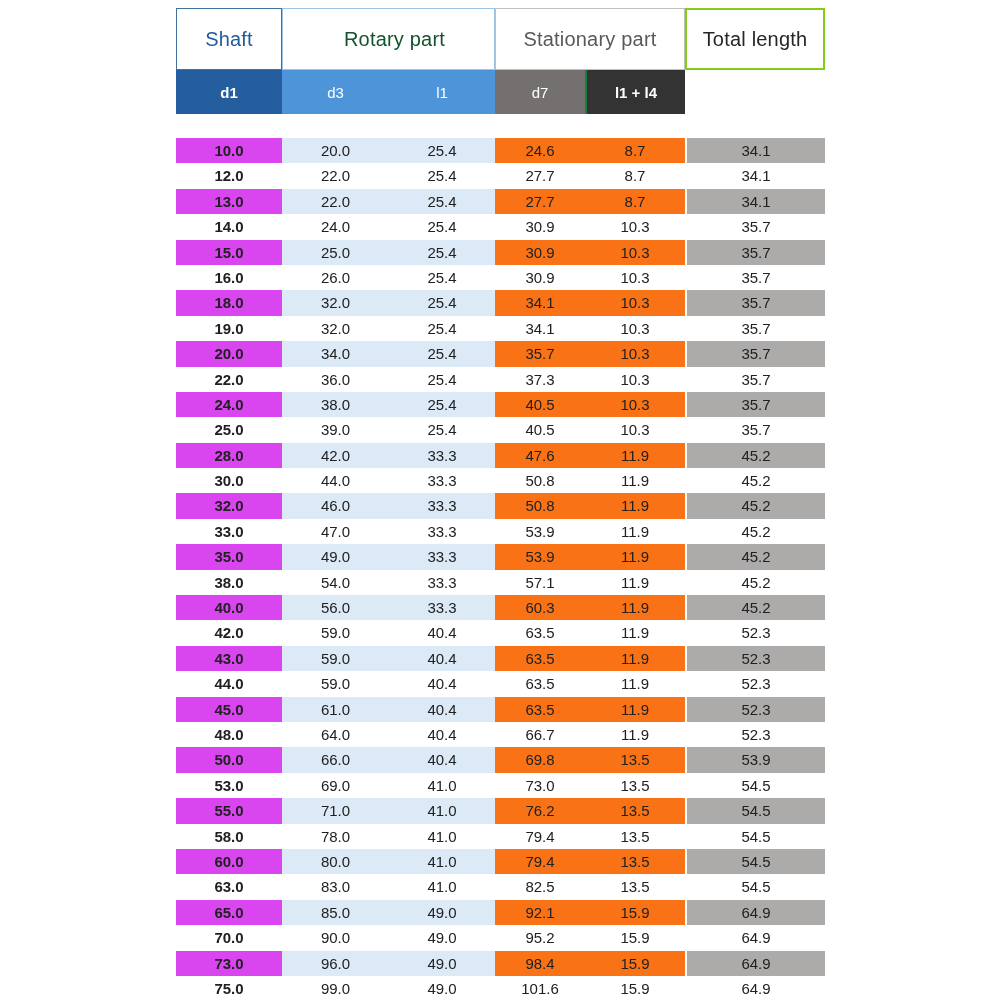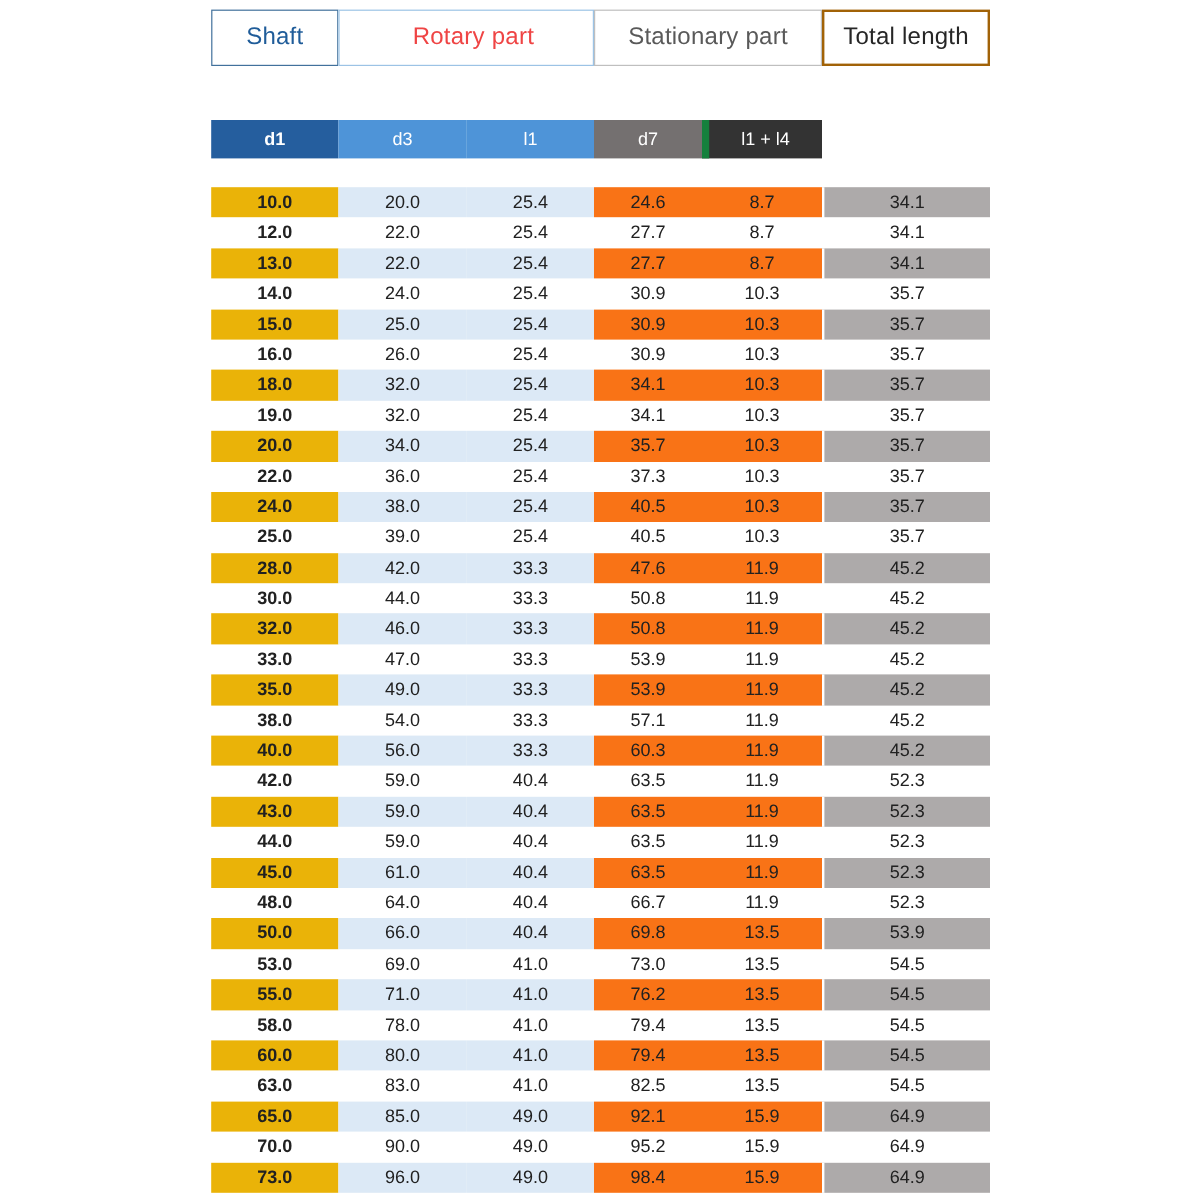--- a/index.html
+++ b/index.html
@@ -20,74 +20,73 @@
     left: 176px;
     top: 8px;
     width: 649px;
   }
   * { box-sizing: border-box; }
 
   
   .group-header {
     display: grid;
     grid-template-columns: 106px 213px 190px 140px;
-    height: 47px;
+    height: 62px;
   }
   .gh {
     background: #ffffff;
     display: flex;
     align-items: center;
     justify-content: center;
     font-size: 20px;
     letter-spacing: 0.2px;
   }
   .gh.shaft      { border: 1px solid #41719c; color: #1f5c99; }
-  .gh.rotary     { border: 1px solid #9cc3e5; color: #ef4444; padding-left: 12px; }
+  .gh.rotary     { border: 1px solid #9cc3e5; color: #14532d; padding-left: 12px; }
   .gh.stationary { border: 1px solid #bfbfbf; color: #595959; }
-  .gh.total      { border: 2px solid #a16207; color: #262626; }
+  .gh.total      { border: 2px solid #84cc16; color: #262626; }
 
   
   .sub-header {
     display: grid;
     grid-template-columns: 106px 107px 106px 90px 100px 140px;
-    height: 32px;
-    margin-top: 45px;
+    height: 44px;
   }
   .sh {
     color: #ffffff;
     font-size: 15px;
     display: flex;
     align-items: center;
     justify-content: center;
   }
   .sh.c0 { background: #255e9e; font-weight: 700; }
   .sh.c1, .sh.c2 { background: #4e94d8; font-weight: 400; }
   .sh.c3, .sh.c4 { background: #747070; font-weight: 400; }
-  .sh.c5 { background: #333333; font-weight: 400; border-left: 6px solid #15803d; }
+  .sh.c5 { background: #333333; font-weight: 700; border-left: 2px solid #15803d; }
 
   
   .header-gap { height: 24px; background: #ffffff; }
 
   
   .row {
     display: grid;
     grid-template-columns: 106px 107px 106px 90px 100px 140px;
     height: 25.4px;
   }
   .cell {
     font-size: 15px;
     color: #212121;
     text-align: center;
     line-height: 25.4px;
     overflow: hidden;
     white-space: nowrap;
   }
   .cell.c0 { font-weight: 700; }
   .cell.c5 { border-left: 2px solid #ffffff; }
-  .row.shaded .c0 { background: #eab308; }
+  .row.shaded .c0 { background: #d946ef; }
   .row.shaded .c1, .row.shaded .c2 { background: #dce9f6; }
   .row.shaded .c3, .row.shaded .c4 { background: #f97316; }
   .row.shaded .c5 { background: #adaaaa; }
 </style>
 </head>
 <body>
 
 <div class="sheet">
   <div class="table-wrap">
 

